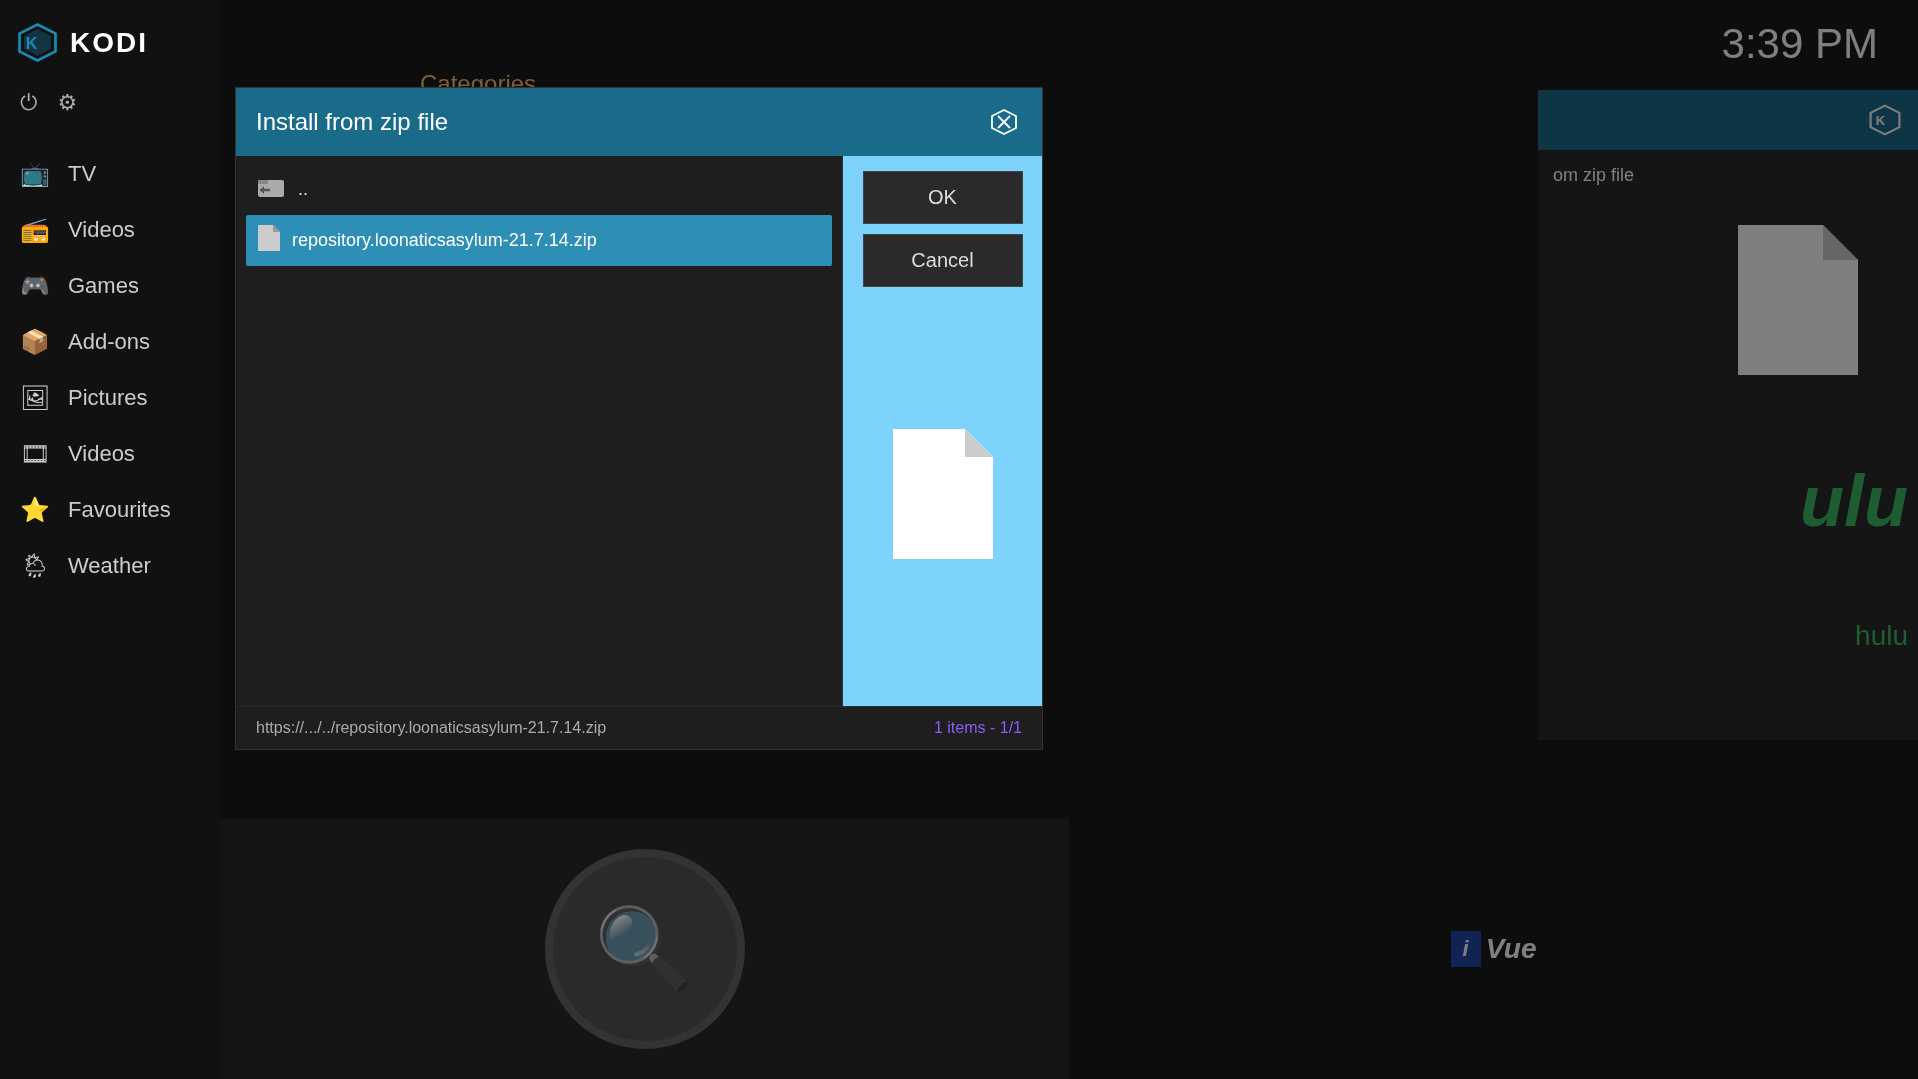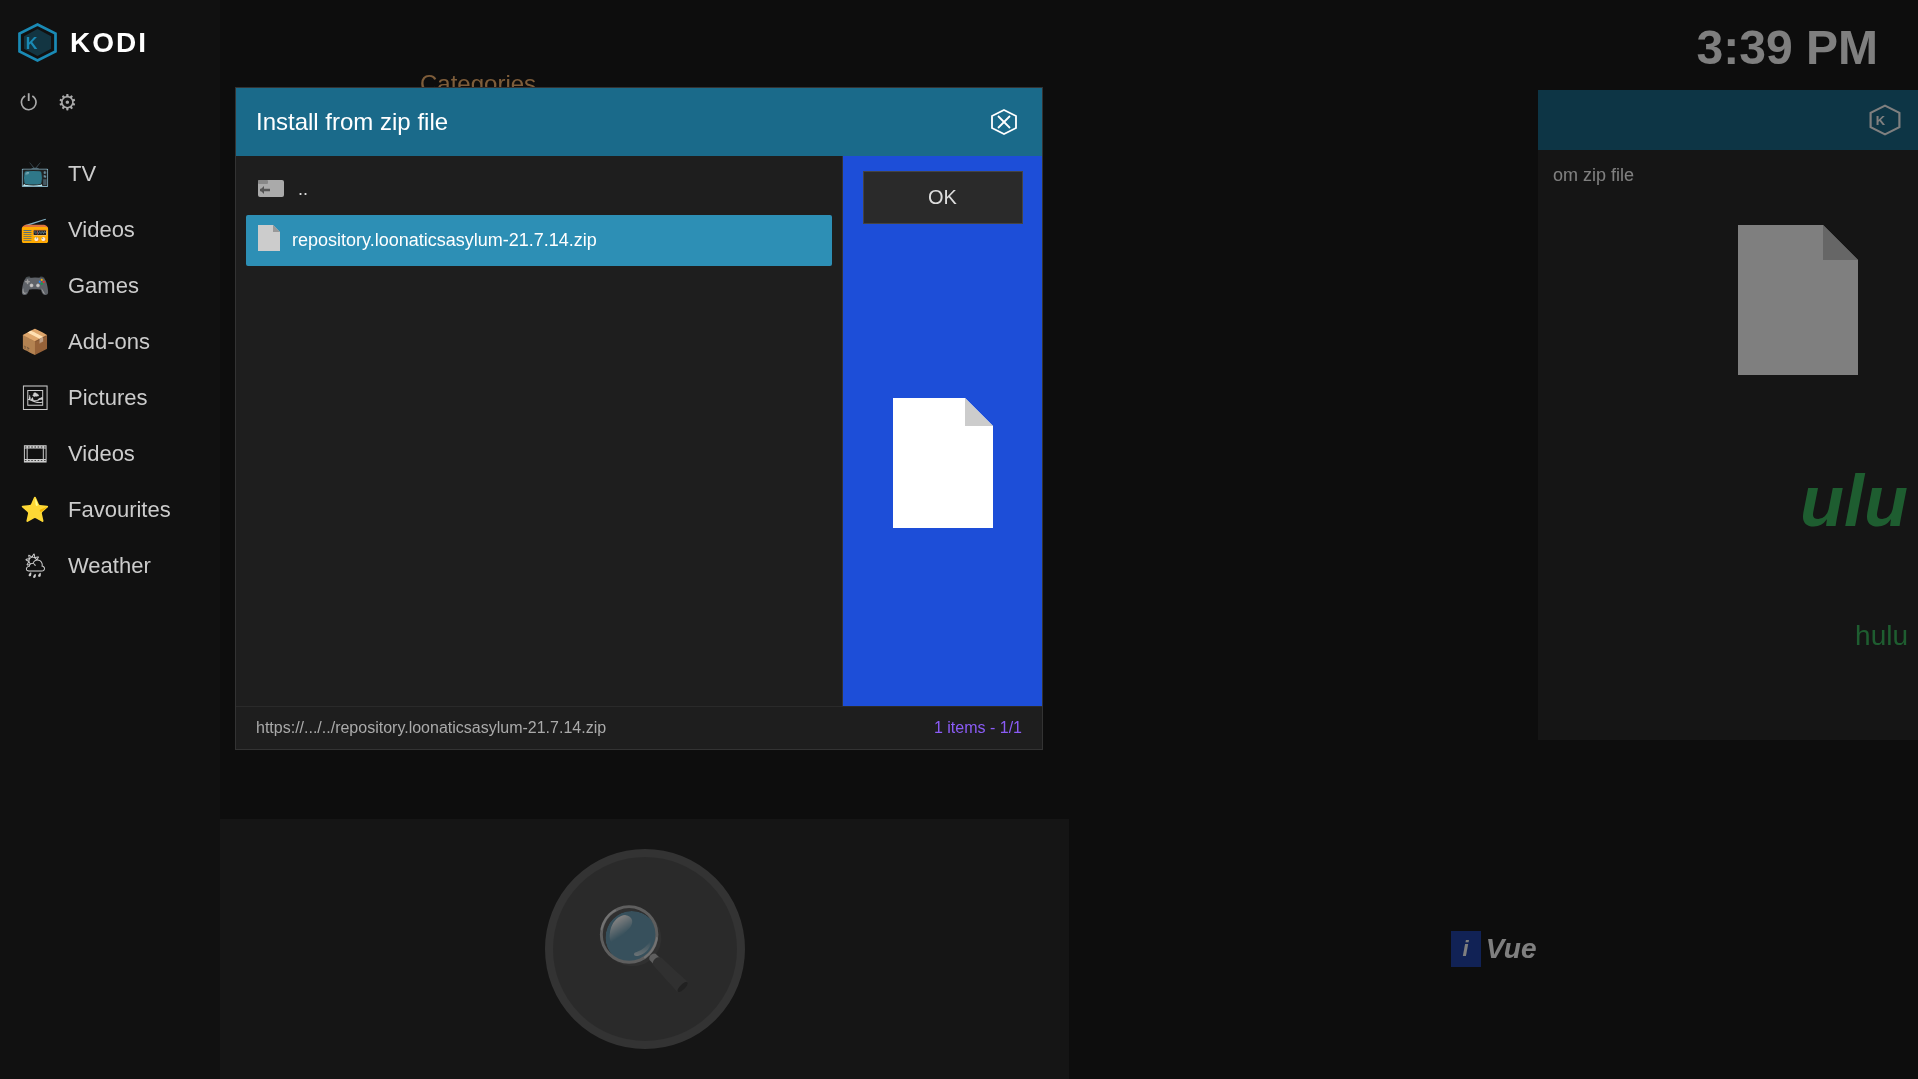--- a/index.html
+++ b/index.html
@@ -95,22 +95,22 @@
       color: #fdba74;
       font-size: 24px;
     }
 
     
     .top-right-time {
       position: absolute;
       top: 20px;
       right: 40px;
       color: white;
-      font-size: 48px;
-      font-weight: 700;
+      font-size: 42px;
+      font-weight: 400;
     }
 
     
     .right-panel {
       position: absolute;
       top: 90px;
       right: 0;
       width: 380px;
       height: 650px;
       background: #2a2a2a;
@@ -252,21 +252,21 @@
       font-size: 20px;
       color: #aaa;
     }
 
     .file-item.selected .file-item-icon {
       color: white;
     }
 
     .dialog-sidebar {
       width: 200px;
-      background: #1d4ed8;
+      background: #7dd3fc;
       display: flex;
       flex-direction: column;
       align-items: center;
       gap: 10px;
       padding: 15px;
       border-left: 1px solid #333;
     }
 
     .dialog-btn {
       width: 160px;
@@ -454,20 +454,21 @@
                 <polygon points="0,0 15,0 22,7 22,26 0,26" fill="#ccc"></polygon>
                 <polygon points="15,0 15,7 22,7" fill="#999"></polygon>
               </svg>
             </span>
             <span>repository.loonaticsasylum-21.7.14.zip</span>
           </div>
         </div>
 
         <div class="dialog-sidebar">
           <button class="dialog-btn">OK</button>
+          <button class="dialog-btn">Cancel</button>
 
           <div class="dialog-preview">
             <svg width="100" height="130" viewBox="0 0 100 130">
               <polygon points="0,0 72,0 100,28 100,130 0,130" fill="white"></polygon>
               <polygon points="72,0 72,28 100,28" fill="#cccccc"></polygon>
             </svg>
           </div>
         </div>
       </div>
 

